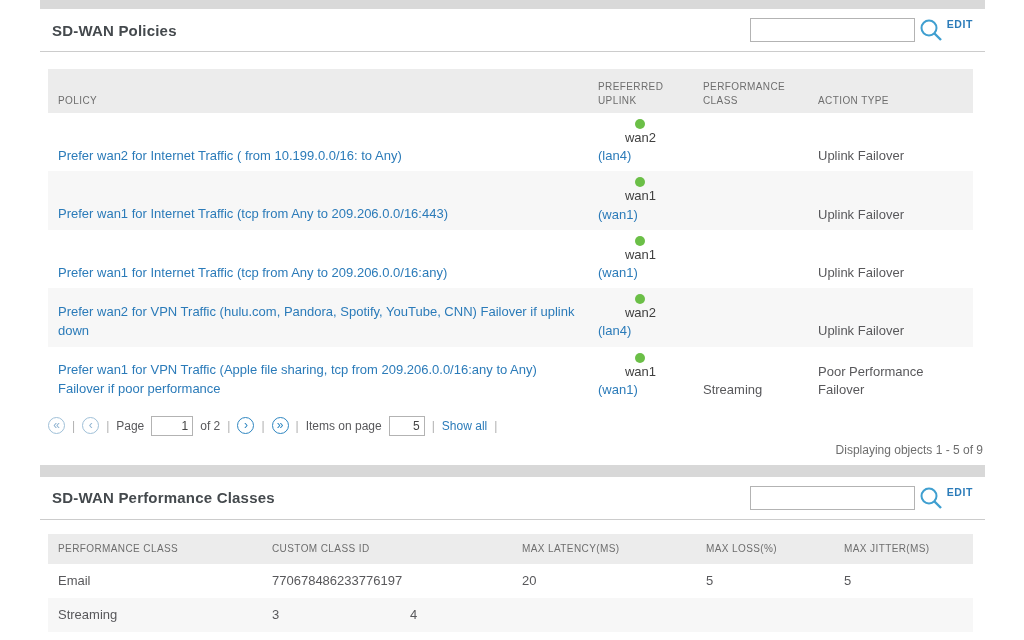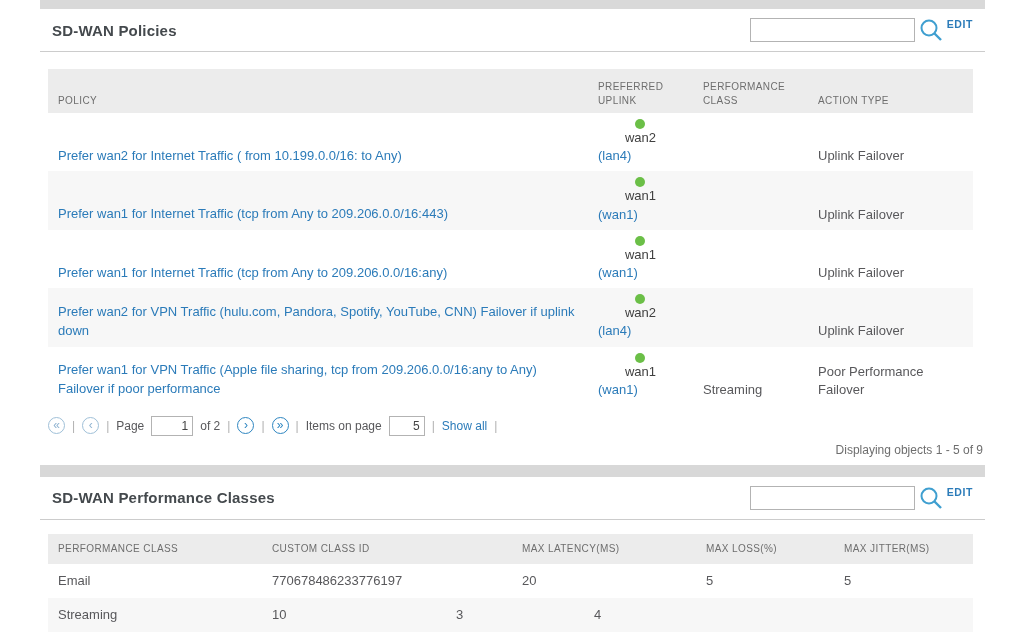--- a/index.html
+++ b/index.html
@@ -199,18 +199,17 @@
     <div class="t2-row">
       <div class="cell k1 cell-text">Email</div>
       <div class="cell k2 cell-text">770678486233776197</div>
       <div class="cell k3 cell-text">20</div>
       <div class="cell k4 cell-text">5</div>
       <div class="cell k5 cell-text">5</div>
     </div>
 
     <div class="t2-row alt">
       <div class="cell k1 cell-text">Streaming</div>
-      <div class="cell k3 cell-text">10</div>
       <div class="cell k4 cell-text">3</div>
       <div class="cell k5 cell-text">4</div>
     </div>
   </div>
 </div>
 
 </body></html>

